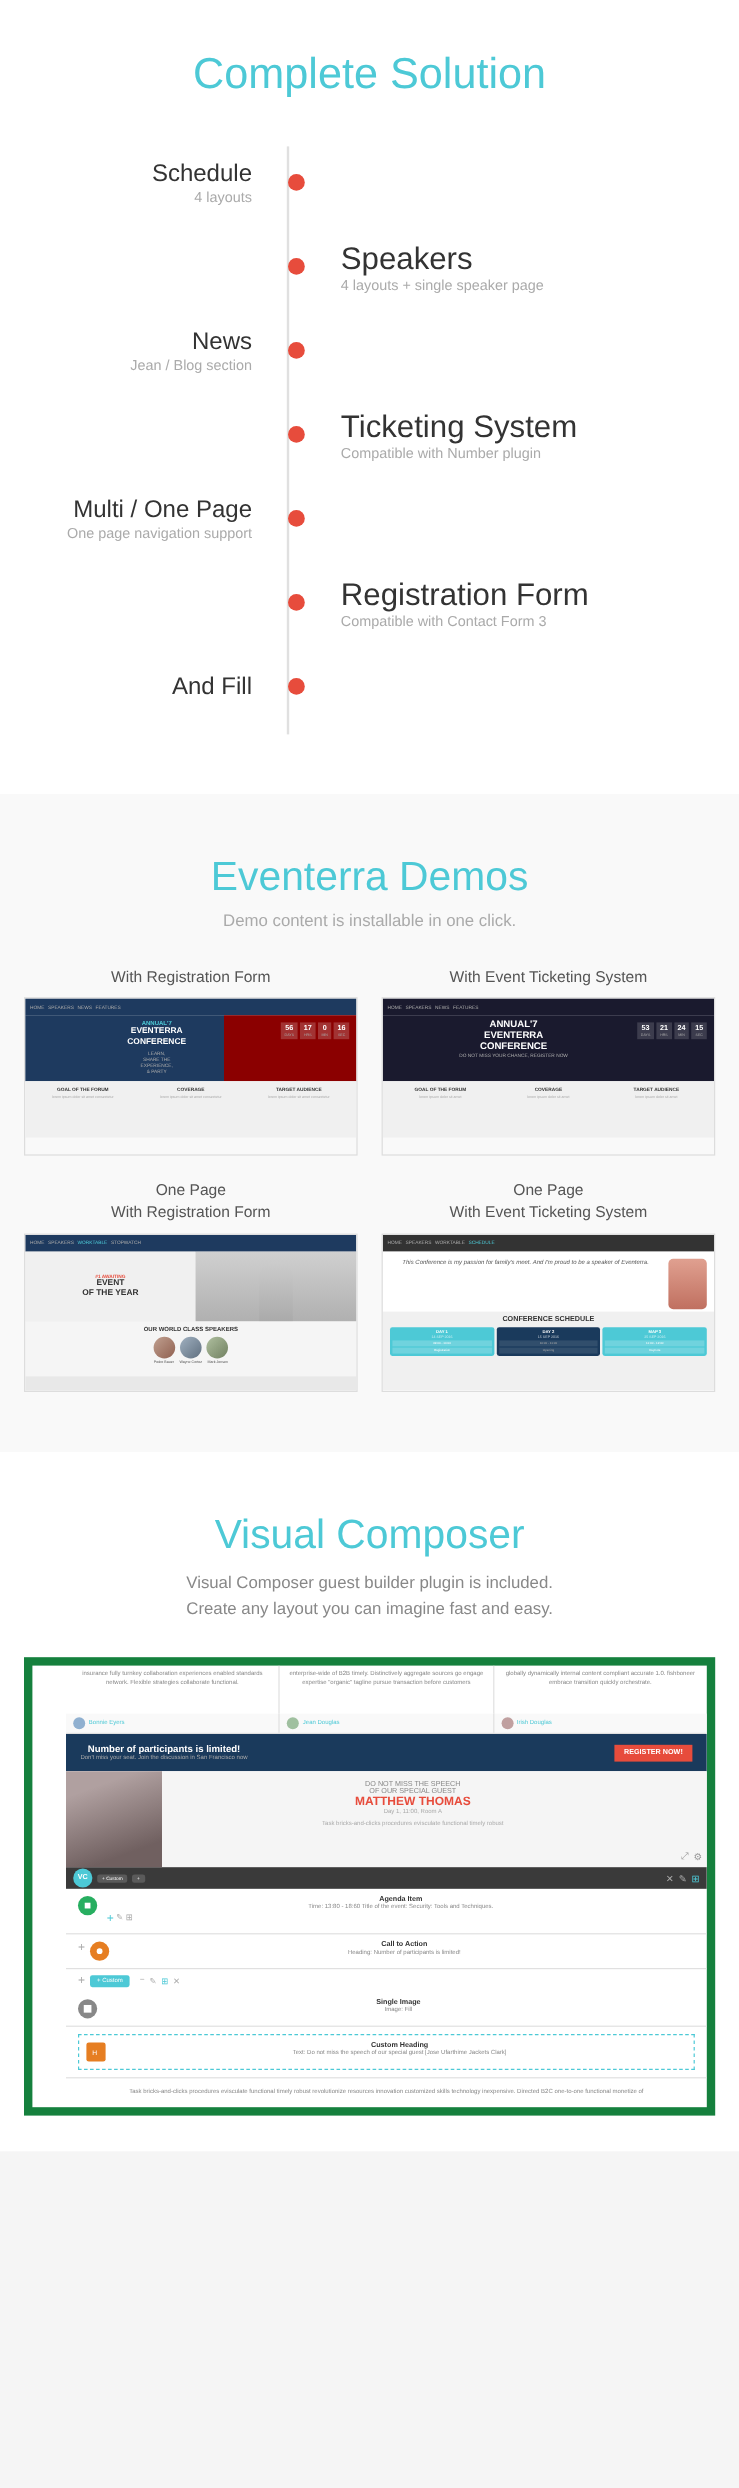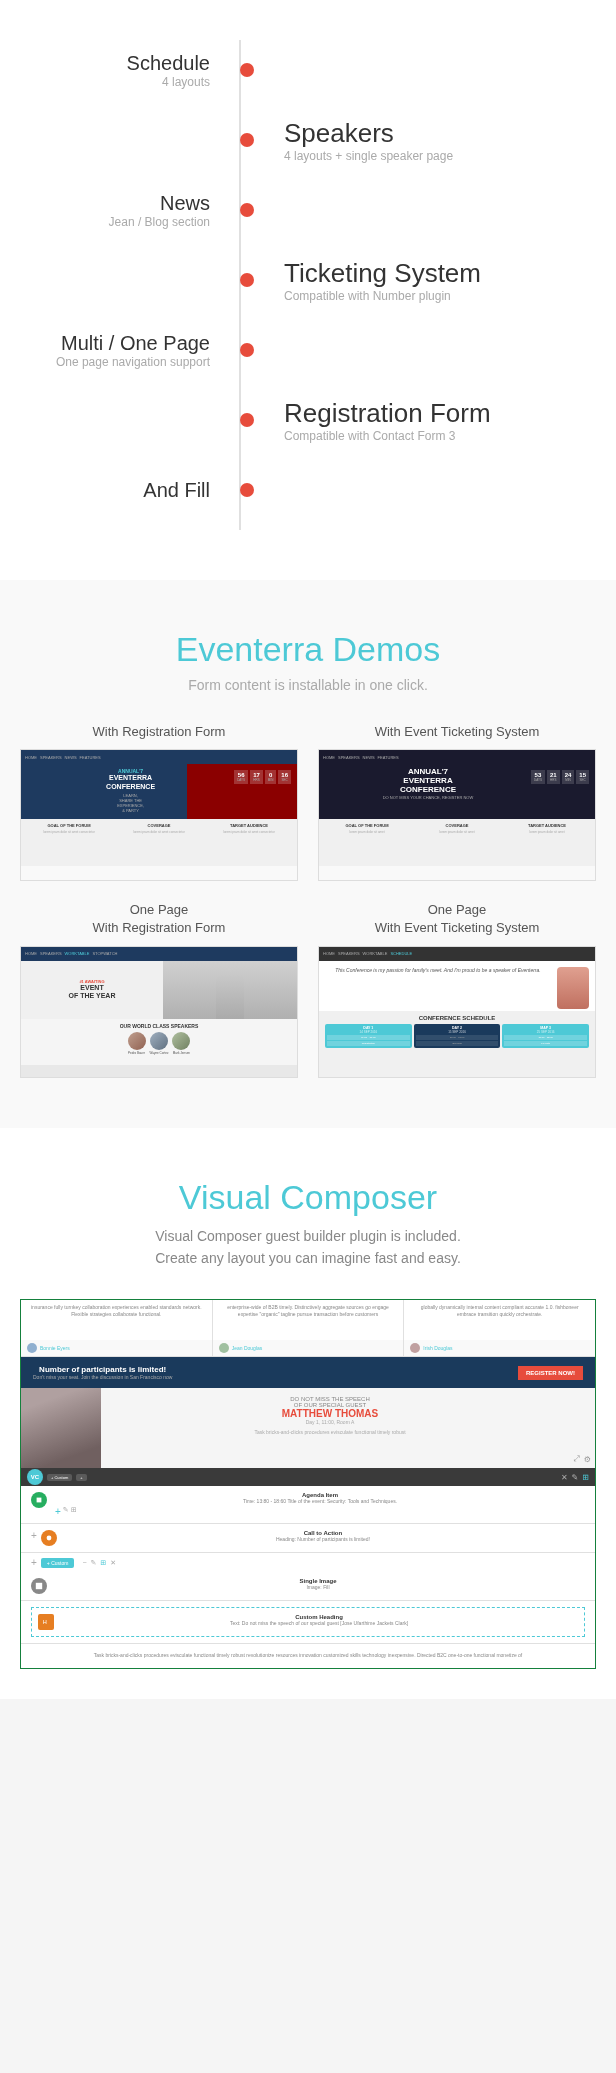--- a/index.html
+++ b/index.html
@@ -160,23 +160,24 @@
     .vc-section .desc {
       color: #888;
       font-size: 14px;
       margin-bottom: 30px;
       line-height: 1.6;
     }
 
     .vc-screenshot {
       max-width: 580px;
       margin: 0 auto;
-      border: 1px solid #15803d;
+      border: 7px solid #15803d;
       background: #fff;
       overflow: hidden;
+      padding-left: 28px;
     }
 
     
     .vc-top-content {
       display: flex;
       height: 40px;
     }
 
     .vc-top-col {
       flex: 1;
@@ -506,20 +507,21 @@
 
     
     .red-dot {
       background: #e74c3c;
     }
   </style>
 </head>
 <body>
 
 <section class="complete-solution">
+  <h1>Complete Solution</h1>
 
   <div class="features-grid">
     <div class="timeline-line"></div>
 
     <div class="feature-row">
       <div class="feature-left">
         <span class="title">Schedule</span>
         <span class="subtitle">4 layouts</span>
       </div>
       <div class="feature-dot red-dot"></div>
@@ -576,21 +578,21 @@
         <span class="title">And Fill</span>
       </div>
       <div class="feature-dot red-dot"></div>
       <div class="feature-right"></div>
     </div>
   </div>
 </section>
 
 <section class="demos-section">
   <h2>Eventerra Demos</h2>
-  <p>Form content is installable in one click.</p>
+  <p>Demo content is installable in one click.</p>
 
   <div class="demos-grid">
 
     <div class="demo-item">
       <div class="demo-label">With Registration Form</div>
       <div class="demo-thumbnail">
         <div class="demo-inner">
           <div class="d1-nav">
             <span class="d1-nav-item">HOME</span>
             <span class="d1-nav-item">SPEAKERS</span>

